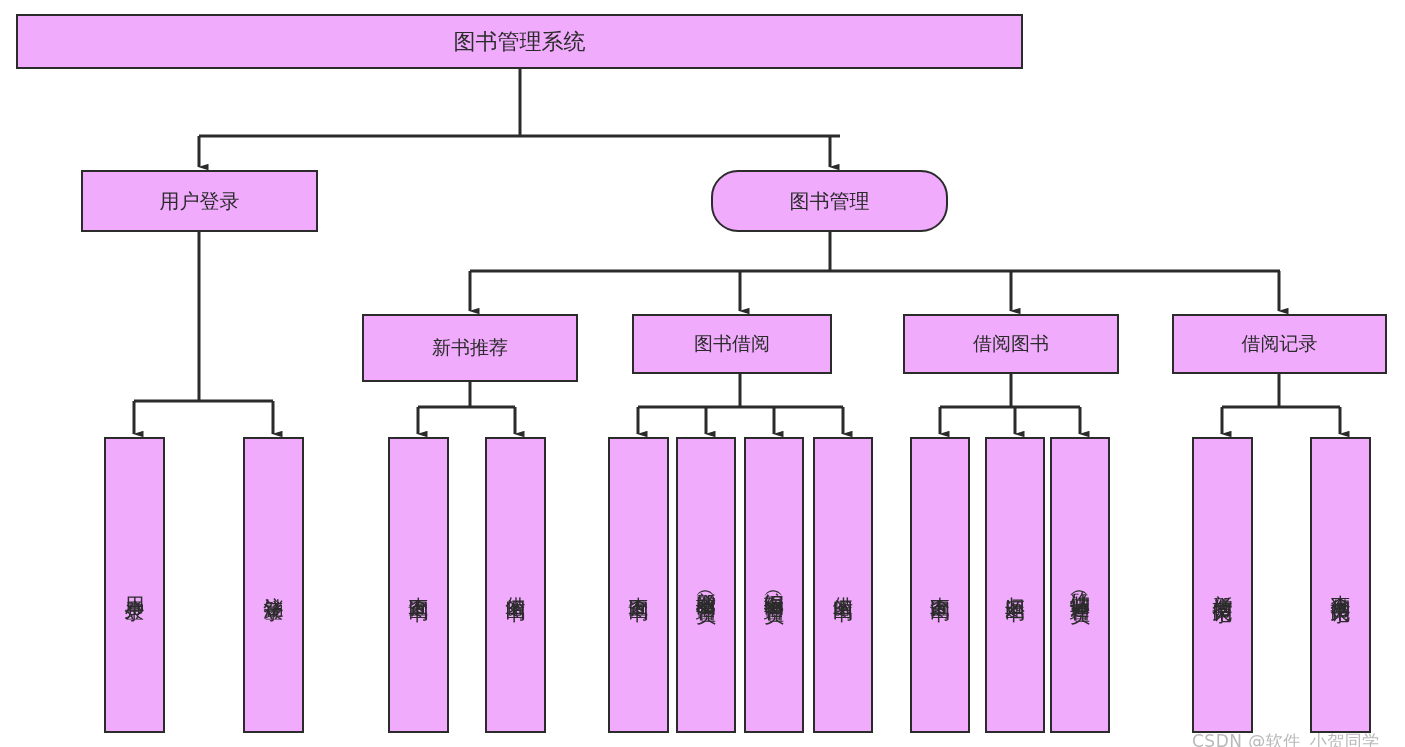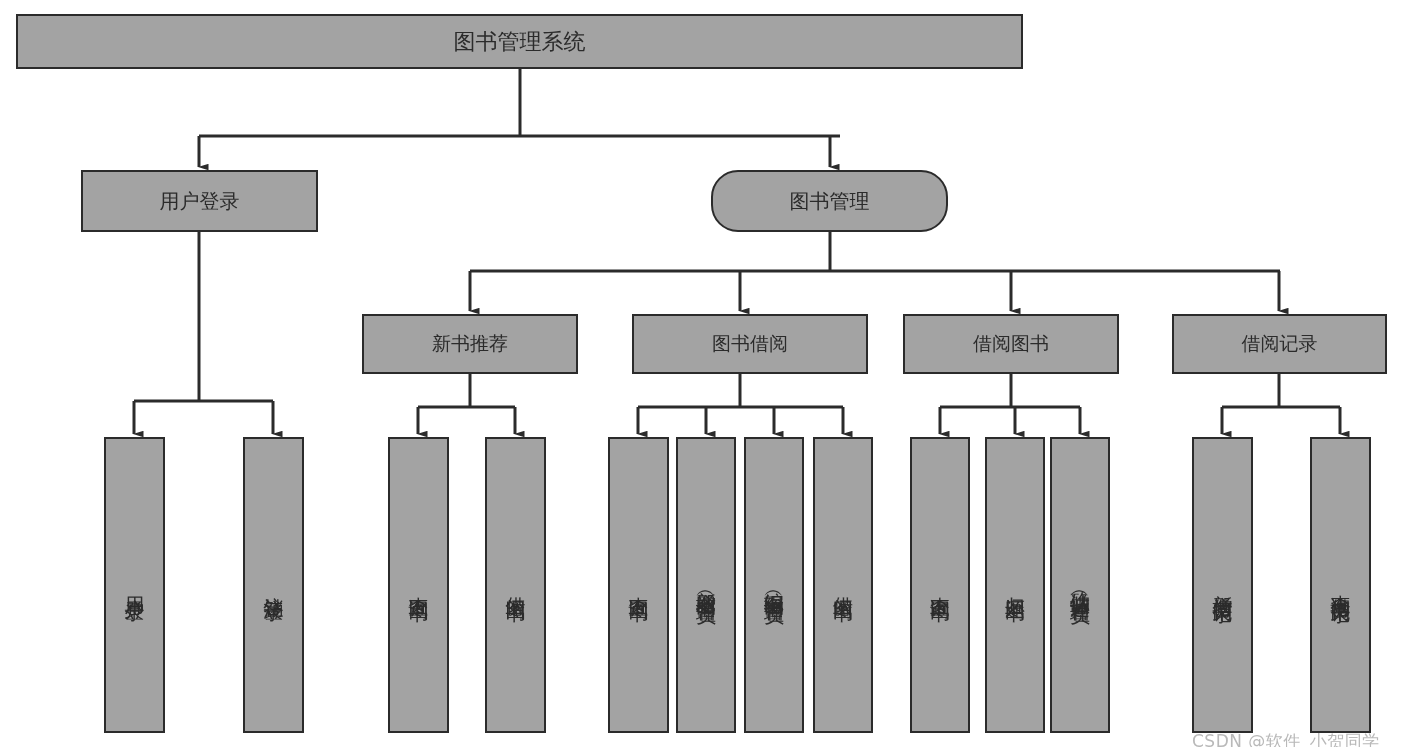--- a/index.html
+++ b/index.html
@@ -1,20 +1,20 @@
 <!DOCTYPE html>
 <html><head>
 <meta charset="utf-8">
 <style>
   html,body{margin:0;padding:0;background:#ffffff;}
   body{width:1405px;height:747px;position:relative;overflow:hidden;
        font-family:"DejaVu Sans","Liberation Sans",sans-serif;}
   #canvas{position:absolute;left:0;top:0;width:1405px;height:747px;}
   svg.lines{position:absolute;left:0;top:0;width:1405px;height:747px;pointer-events:none;}
-  .node{position:absolute;box-sizing:border-box;background:#a3a3a3;
+  .node{position:absolute;box-sizing:border-box;background:#f0abfc;
         border:2.5px solid #2b2b2b;display:flex;align-items:center;
         justify-content:center;color:#2b2b2b;}
   .node.root{font-size:22px;}
   .node.lvl2{font-size:20px;}
   .node.lvl3{font-size:19px;}
   .node.leaf{font-size:20px;align-items:center;justify-content:center;}
   .vtext{writing-mode:vertical-rl;text-orientation:upright;
          letter-spacing:2px;line-height:1.06;white-space:nowrap;}
   .watermark{position:absolute;color:#b9b9b9;font-size:17px;
              letter-spacing:0.5px;white-space:nowrap;margin-top:15px;}
@@ -78,24 +78,24 @@
     <span>图书管理系统</span>
   </div>
 
   <div class="node lvl2" style="left:81px;top:170px;width:237px;height:62px;">
     <span>用户登录</span>
   </div>
   <div class="node lvl2" style="left:711px;top:170px;width:237px;height:62px;border-radius:27px;">
     <span>图书管理</span>
   </div>
 
-  <div class="node lvl3" style="left:362px;top:314px;width:216px;height:60px;">
+  <div class="node lvl3" style="left:362px;top:314px;width:216px;height:68px;">
     <span>新书推荐</span>
   </div>
-  <div class="node lvl3" style="left:632px;top:314px;width:236px;height:60px;">
+  <div class="node lvl3" style="left:632px;top:314px;width:200px;height:60px;">
     <span>图书借阅</span>
   </div>
   <div class="node lvl3" style="left:903px;top:314px;width:216px;height:60px;">
     <span>借阅图书</span>
   </div>
   <div class="node lvl3" style="left:1172px;top:314px;width:215px;height:60px;text-align:right;">
     <span>借阅记录</span>
   </div>
 
   <div class="node leaf" style="left:104px;top:437px;width:61px;height:296px;">

